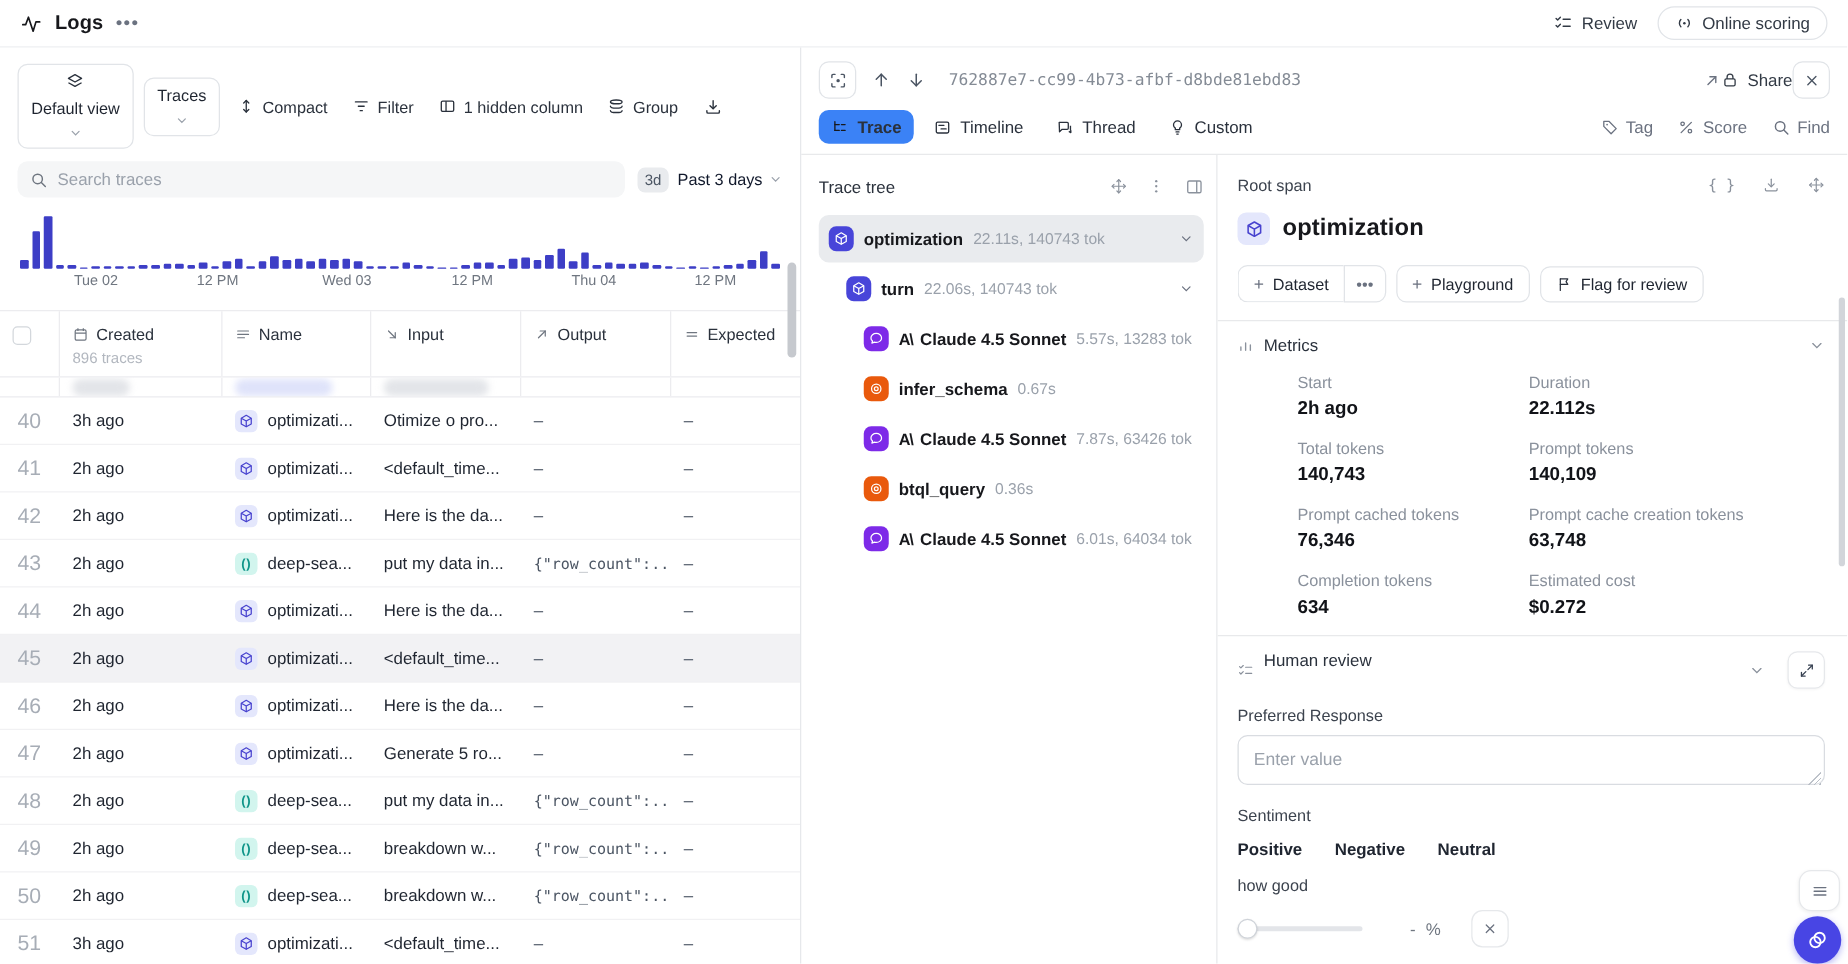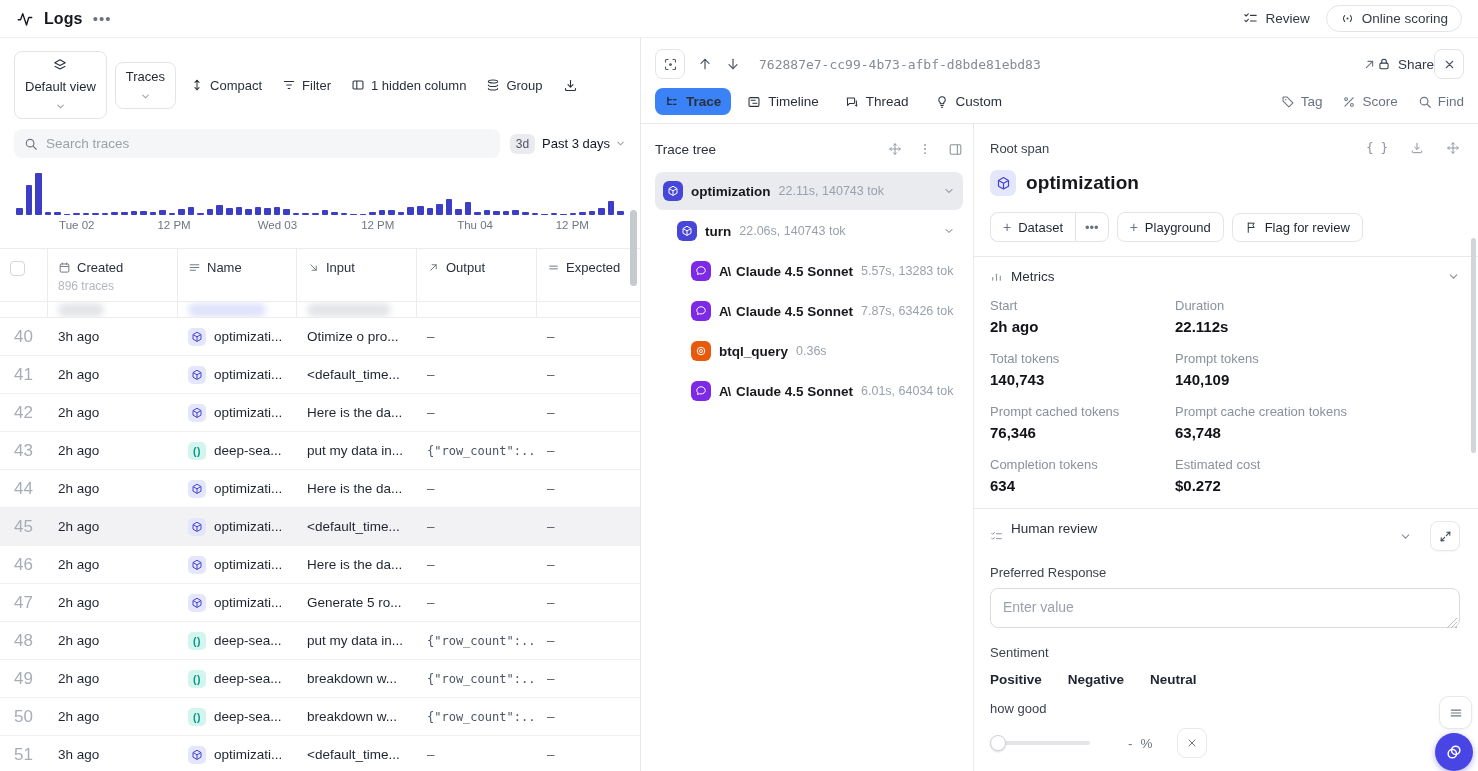--- a/index.html
+++ b/index.html
@@ -103,21 +103,21 @@
   .title-ic { width: 26px; height: 26px; border-radius: 7px; background: #e4e7fc; color: #4843cf; display: inline-flex; align-items: center; justify-content: center; }
   .span-title { font-size: 19px; font-weight: 700; letter-spacing: .1px; }
   .btn-row { display: flex; align-items: center; gap: 8px; margin-top: 16px; }
   .o-btn { display: flex; align-items: center; gap: 7px; border: 1px solid #e1e4e8; border-radius: 8px; background: #fff; padding: 6px 12px; font-size: 13px; color: #1f2530; cursor: pointer; font-family: inherit; }
   .split { display: flex; }
   .split .o-btn:first-child { border-top-right-radius: 0; border-bottom-right-radius: 0; border-right: none; }
   .split .o-btn:last-child { border-top-left-radius: 0; border-bottom-left-radius: 0; padding: 6px 9px; color: #6b7280; }
   .sect-div { border-bottom: 1px solid #e8e9eb; margin: 14px -18px 0 -16px; }
   .sect-head { display: flex; gap: 8px; margin-top: 12px; color: #2a313c; font-size: 13.5px; }
   .sect-head .chev { margin-left: auto; color: #8a919c; }
-  .metrics-grid { display: grid; grid-template-columns: 185px 1fr; column-gap: 0; row-gap: 16px; margin-top: 14px; }
+  .metrics-grid { display: grid; grid-template-columns: 185px 1fr; column-gap: 0; row-gap: 16px; margin-top: 14px; margin-left: 48px; }
   .m-label { font-size: 13px; color: #8a919c; margin-bottom: 5px; }
   .m-value { font-size: 15px; font-weight: 600; color: #111318; }
   .hr-expand { width: 30px; height: 30px; border: 1px solid #e6e8eb; border-radius: 8px; background: #fff; display: inline-flex; align-items: center; justify-content: center; color: #374151; cursor: pointer; box-shadow: 0 1px 2px rgba(0,0,0,.04); }
   .field-label { font-size: 13px; color: #3c434e; margin-top: 14px; }
   .ta-wrap { position: relative; margin-top: 8px; }
   .ta-wrap textarea { width: 100%; height: 40px; border: 1px solid #d9dce1; border-radius: 8px; padding: 10px 12px; font-size: 14px; font-family: inherit; color: #1f2530; resize: none; outline: none; }
   .ta-wrap textarea::placeholder { color: #9aa1ab; }
   .ta-handle { position: absolute; right: 3px; bottom: 3px; width: 11px; height: 11px; clip-path: polygon(100% 0, 100% 100%, 0 100%); background: repeating-linear-gradient(135deg, transparent 0 2px, #b9bec6 2px 3px); cursor: nwse-resize; }
   .sent-row { display: flex; align-items: center; gap: 26px; margin-top: 12px; }
   .sent-opt { font-size: 13.5px; font-weight: 700; color: #1f2530; background: none; border: none; cursor: pointer; font-family: inherit; }
@@ -832,20 +832,33 @@
                 </svg>
               </span>
 
               <span class="a-mark">A\</span>
               <span class="tnode-label">Claude 4.5 Sonnet</span>
               <span class="tnode-meta">5.57s, 13283 tok</span>
 
             </div>
             <div class="tnode" style="margin-left: 28px;">
 
+              <span class="tnode-ic tool">
+                <svg width="12" height="12" viewBox="0 0 24 24" fill="none" stroke="#fff" stroke-width="2">
+                  <circle cx="12" cy="12" r="7.5"></circle>
+                  <circle cx="12" cy="12" r="3"></circle>
+                </svg>
+              </span>
+
+              <span class="tnode-label">infer_schema</span>
+              <span class="tnode-meta">0.67s</span>
+
+            </div>
+            <div class="tnode" style="margin-left: 28px;">
+
               <span class="tnode-ic llm">
                 <svg width="12" height="12" viewBox="0 0 24 24" fill="none" stroke="#fff" stroke-width="2" stroke-linejoin="round">
                   <path d="M12 3.5c4.7 0 8.5 3.2 8.5 7.2s-3.8 7.2-8.5 7.2c-1 0-2-.1-2.9-.4L5 19l1-3.3c-1.6-1.3-2.5-3-2.5-5C3.5 6.7 7.3 3.5 12 3.5z"></path>
                 </svg>
               </span>
 
               <span class="a-mark">A\</span>
               <span class="tnode-label">Claude 4.5 Sonnet</span>
               <span class="tnode-meta">7.87s, 63426 tok</span>
 

